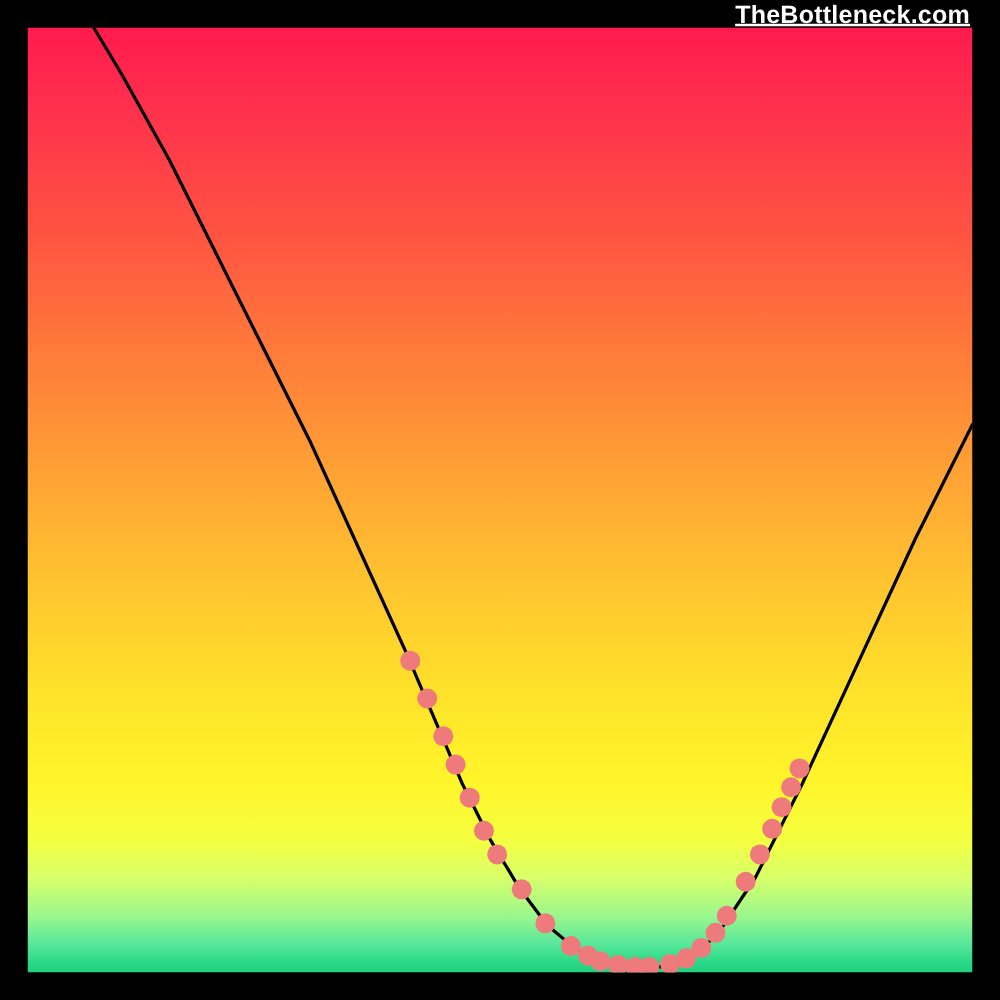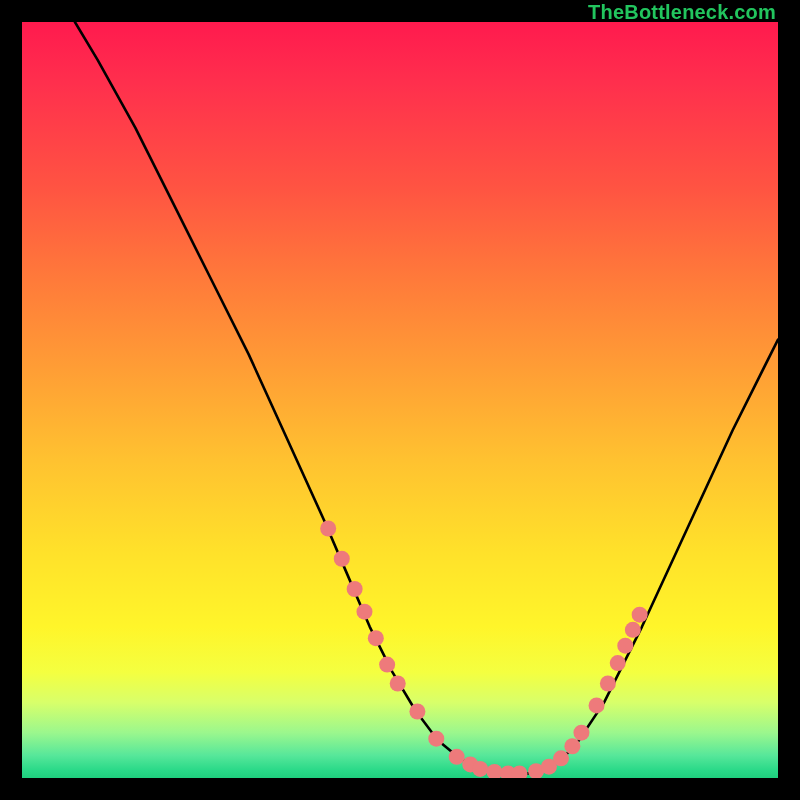--- a/index.html
+++ b/index.html
@@ -50,23 +50,24 @@
       #1fcf7e 100%
     );
   }
   .watermark {
     position: absolute;
     top: 1px;
     right: 24px;
     font-family: Arial, Helvetica, sans-serif;
     font-size: 20px;
     font-weight: 600;
-    color: #22c55e;
+    color: #ffffff;
     letter-spacing: 0.2px;
     user-select: none;
+    text-decoration: underline;
   }
   svg.curve {
     position: absolute;
     left: 0;
     top: 0;
     width: 756px;
     height: 756px;
     overflow: visible;
   }
 </style>

